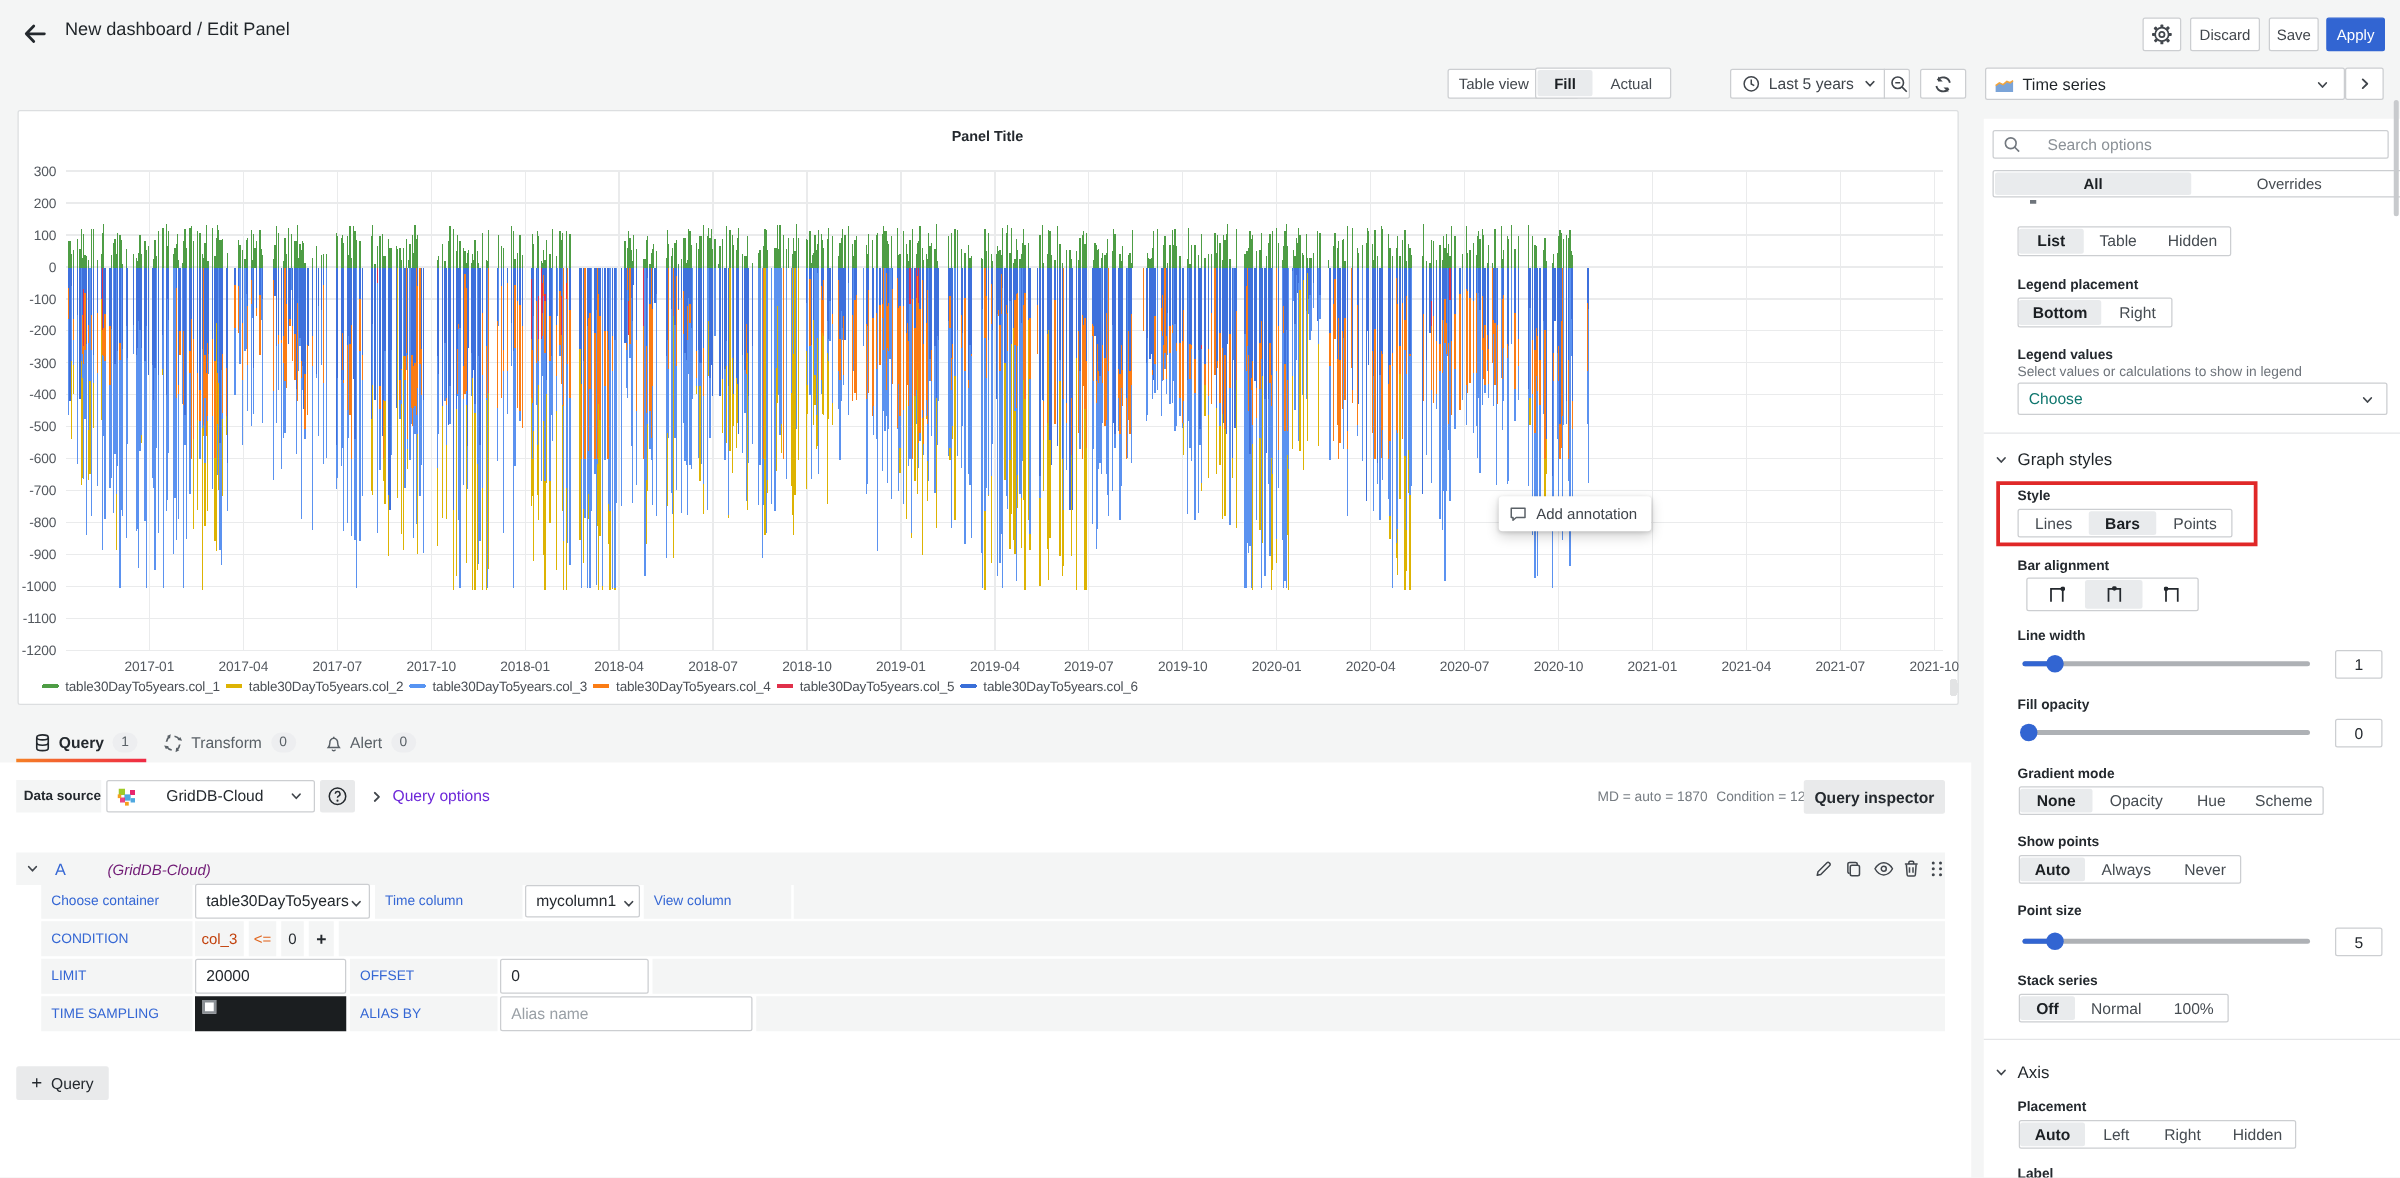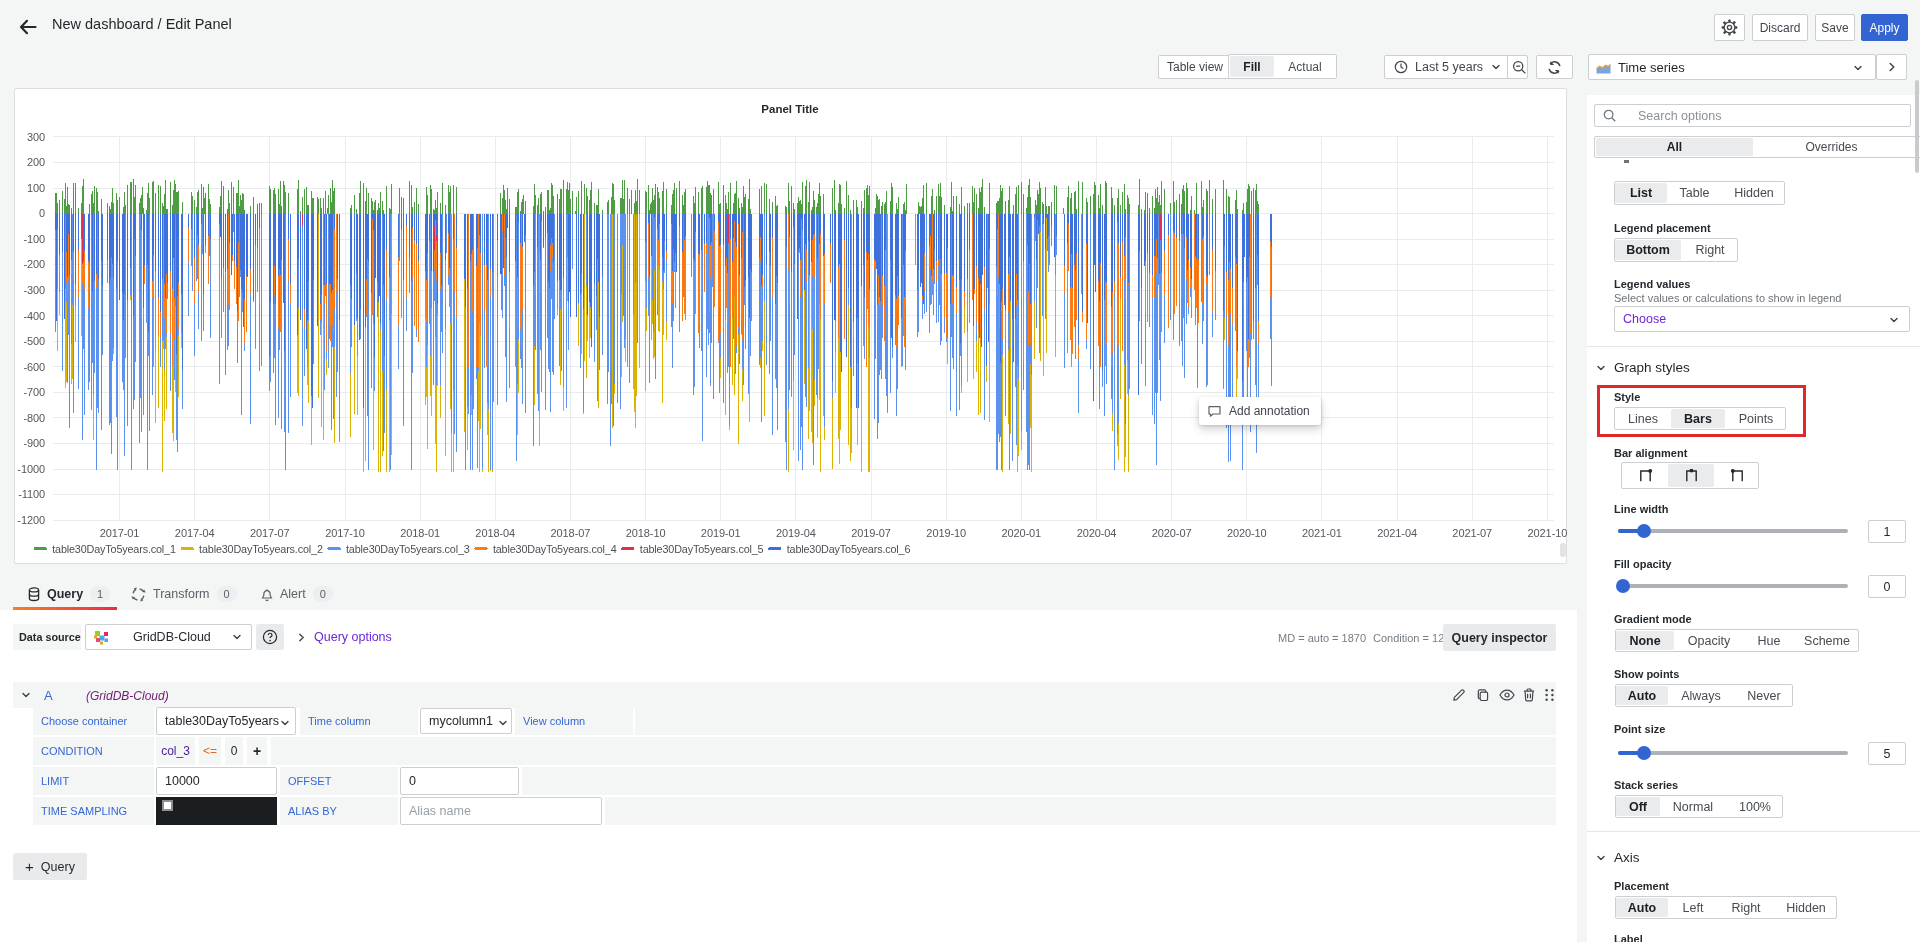--- a/index.html
+++ b/index.html
@@ -358,28 +358,28 @@
 <div class="input" style="left:420px;top:708px;width:92px;height:26px">mycolumn1
   <span style="position:absolute;right:3px;top:9px">
       <svg width="10" height="10" viewBox="0 0 10 10">
         <path fill="none" stroke="#41464c" stroke-width="1.4" stroke-linecap="round" stroke-linejoin="round" d="M2 3.4L5 6.6l3-3.2"></path>
       </svg>
     </span></div>
 <div class="flabel" style="left:515px;top:707px;width:118px;height:28px">View column</div>
 <div class="fkt" style="left:635px;top:707px;width:921px;height:28px"></div>
 
 <div class="flabel" style="left:33px;top:737px;width:121px;height:28px;text-transform:uppercase">Condition</div>
-<div class="fkt" style="left:156px;top:737px;width:39px;height:28px;display:flex;align-items:center;justify-content:center;font-size:12px;color:#4c1d95">col_3</div>
+<div class="fkt" style="left:156px;top:737px;width:39px;height:28px;display:flex;align-items:center;justify-content:center;font-size:12px;color:#c2410c">col_3</div>
 <div class="fkt" style="left:199px;top:737px;width:22px;height:28px;display:flex;align-items:center;justify-content:center;font-size:12px;color:#e0661f">&lt;=</div>
 <div class="fkt" style="left:225px;top:737px;width:18px;height:28px;display:flex;align-items:center;justify-content:center;font-size:12px;color:#24292e">0</div>
 <div class="fkt" style="left:247px;top:737px;width:20px;height:28px;display:flex;align-items:center;justify-content:center;font-size:14px;font-weight:700;color:#24292e">+</div>
 <div class="fkt" style="left:271px;top:737px;width:1285px;height:28px"></div>
 
 <div class="flabel" style="left:33px;top:767px;width:121px;height:28px;text-transform:uppercase">Limit</div>
-<div class="input" style="left:156px;top:767px;width:121px;height:28px">10000</div>
+<div class="input" style="left:156px;top:767px;width:121px;height:28px">20000</div>
 <div class="flabel" style="left:280px;top:767px;width:118px;height:28px;text-transform:uppercase">Offset</div>
 <div class="input" style="left:400px;top:767px;width:119px;height:28px">0</div>
 <div class="fkt" style="left:522px;top:767px;width:1034px;height:28px"></div>
 
 <div class="flabel" style="left:33px;top:797px;width:121px;height:28px;text-transform:uppercase">Time sampling</div>
 <div class="abs" style="left:156px;top:797px;width:121px;height:28px;background:#1b1e20">
   <span style="position:absolute;left:6px;top:3px;width:11px;height:11px;background:#fff;border:2px solid #8a8f94"></span>
   </div>
 <div class="flabel" style="left:280px;top:797px;width:118px;height:28px;text-transform:uppercase">Alias by</div>
 <div class="input" style="left:400px;top:797px;width:202px;height:28px;color:#9aa0a6">Alias name</div>
@@ -432,21 +432,21 @@
   </div>
 
 <div class="slabel" style="left:1614px;top:222px">Legend placement</div>
 <div class="rgroup" style="left:1614px;top:238px;width:124px;height:24px">
     <div class="rseg sel" style="left:0px;width:66px;font-size:12.5px">Bottom</div>
     <div class="rseg" style="left:66px;width:58px;font-size:12.5px">Right</div>
   </div>
 
 <div class="slabel" style="left:1614px;top:278px">Legend values</div>
 <div class="abs" style="left:1614px;top:292px;font-size:11px;color:#6e747b">Select values or calculations to show in legend</div>
-<div class="input" style="left:1614px;top:306px;width:296px;height:26px;color:#6d28d9;font-size:12.5px">Choose
+<div class="input" style="left:1614px;top:306px;width:296px;height:26px;color:#0f766e;font-size:12.5px">Choose
   <span style="position:absolute;right:10px;top:8px">
       <svg width="10" height="10" viewBox="0 0 10 10">
         <path fill="none" stroke="#41464c" stroke-width="1.4" stroke-linecap="round" stroke-linejoin="round" d="M2 3.4L5 6.6l3-3.2"></path>
       </svg>
     </span></div>
 
 <div class="abs" style="left:1587px;top:346px;width:333px;height:1px;background:#e4e5e7"></div>
 
 <div class="abs" style="left:1596px;top:363px">
     <svg width="10" height="10" viewBox="0 0 10 10">

